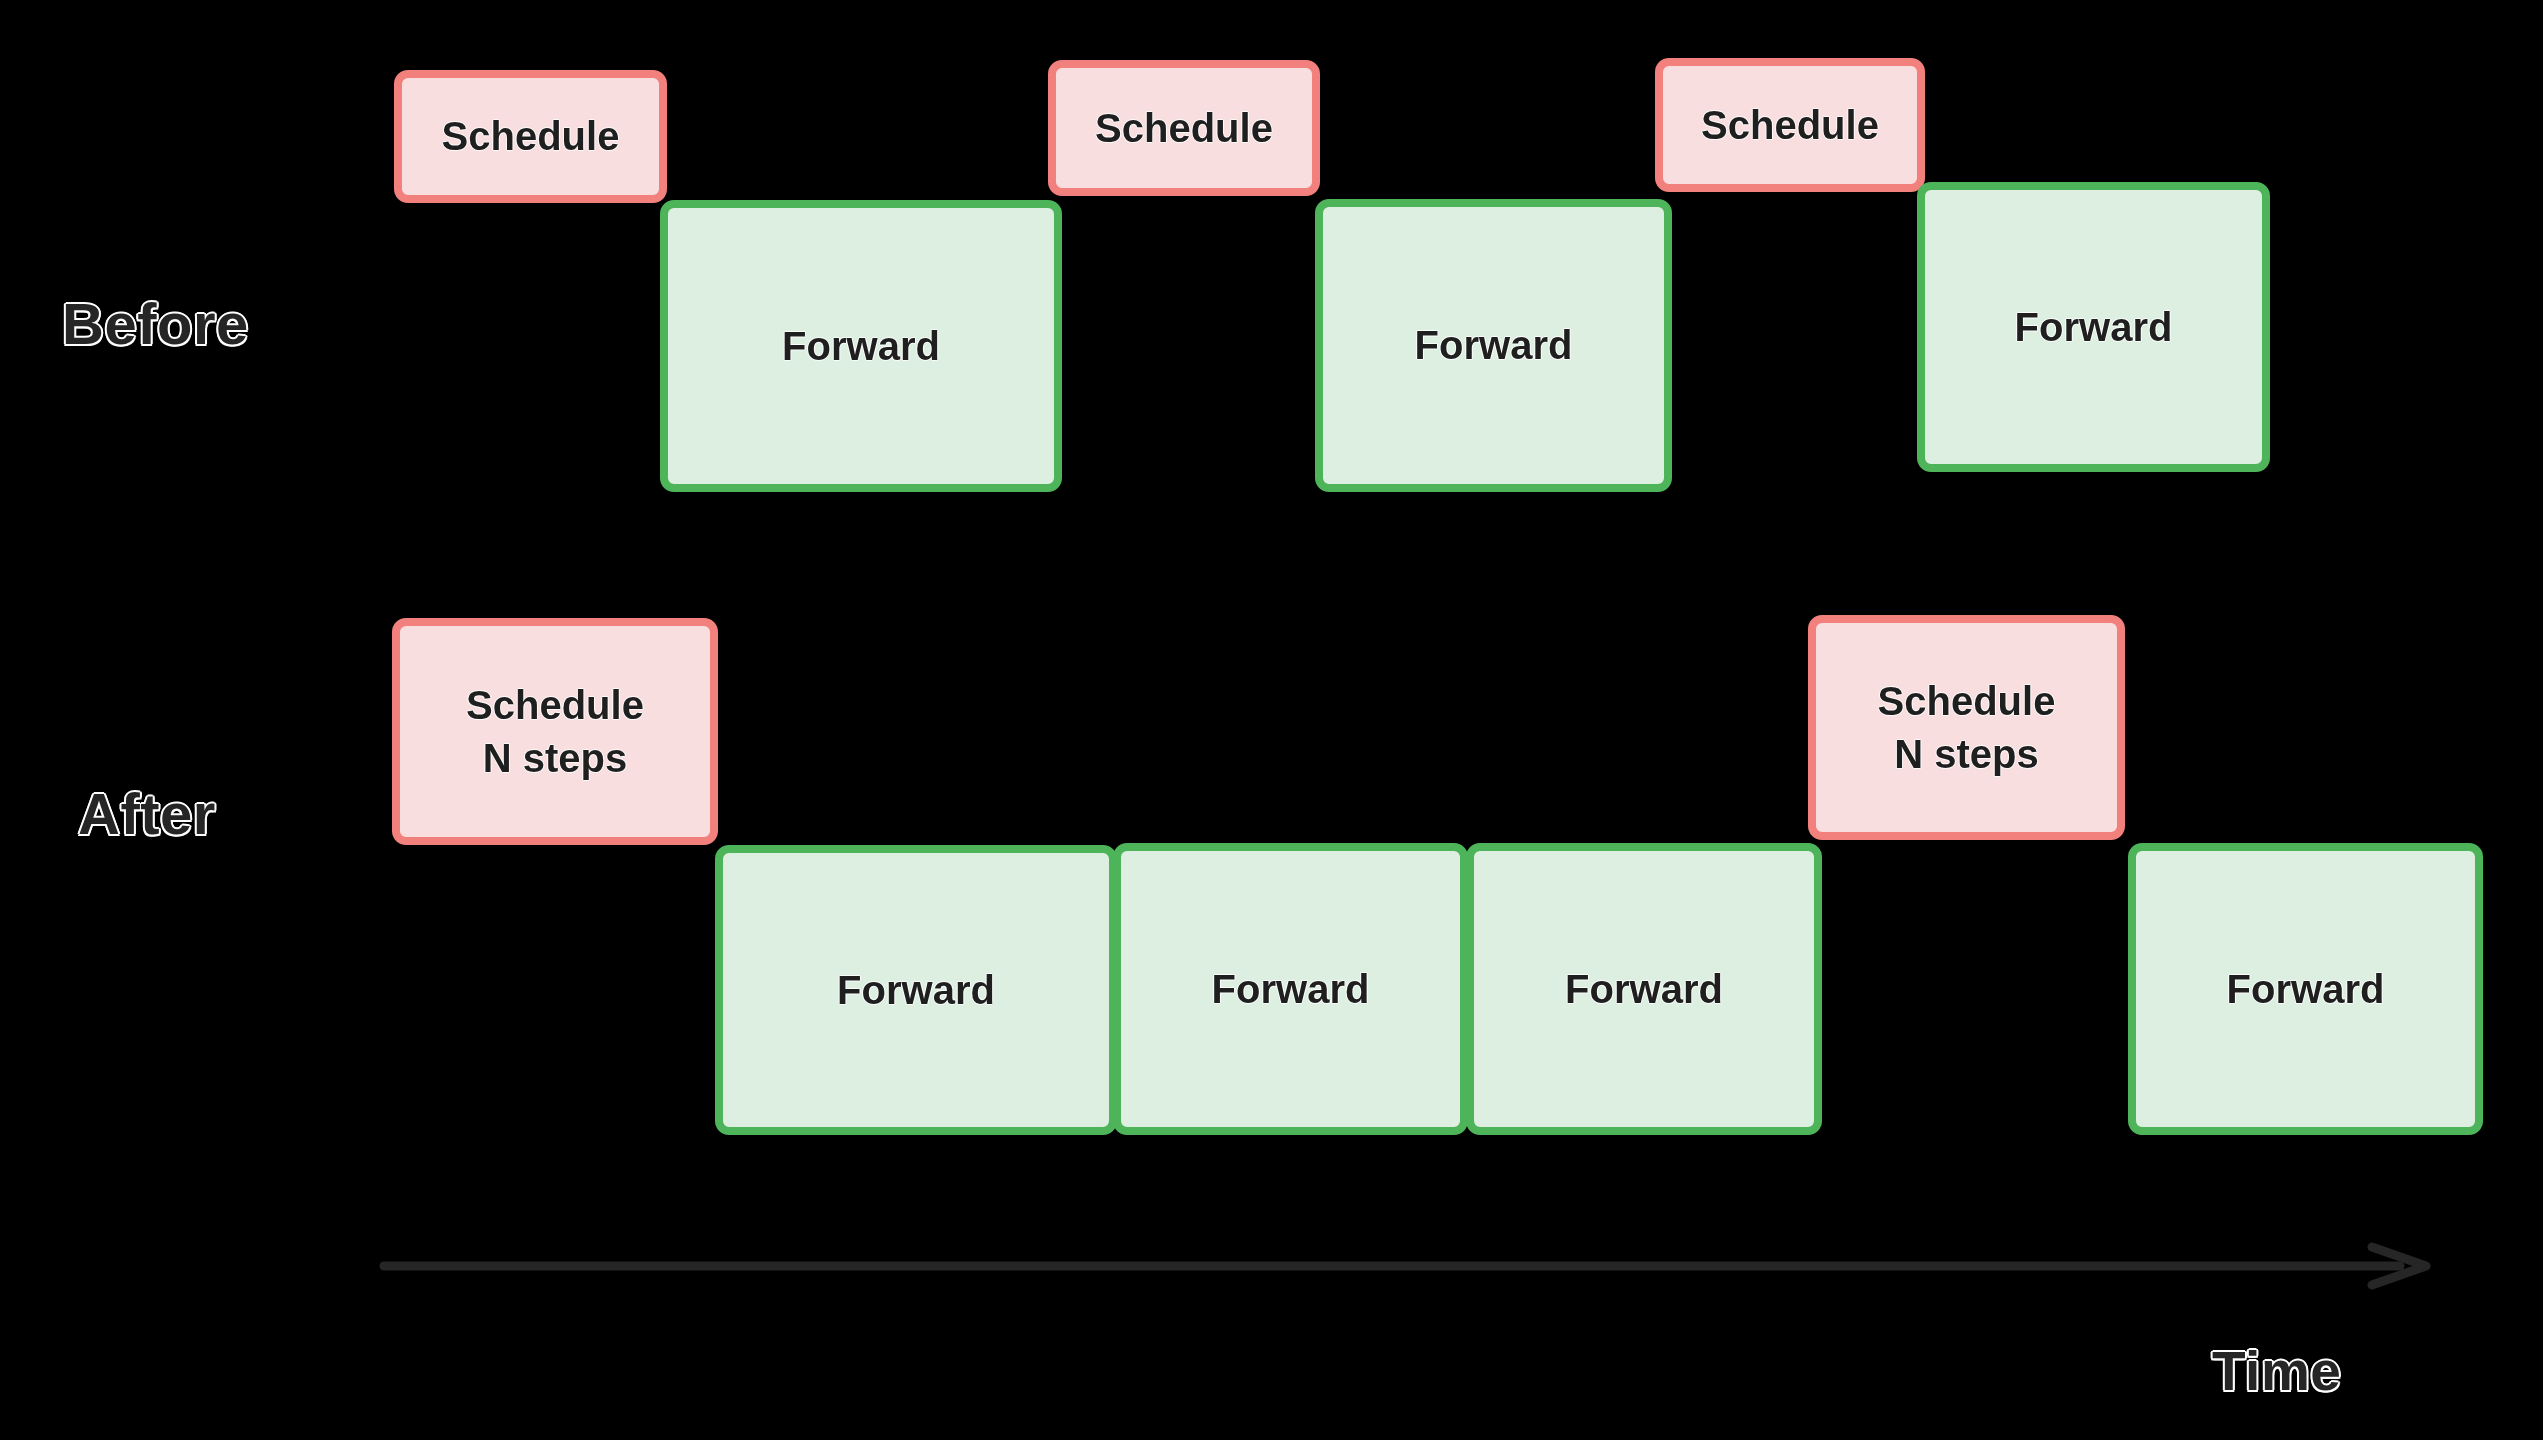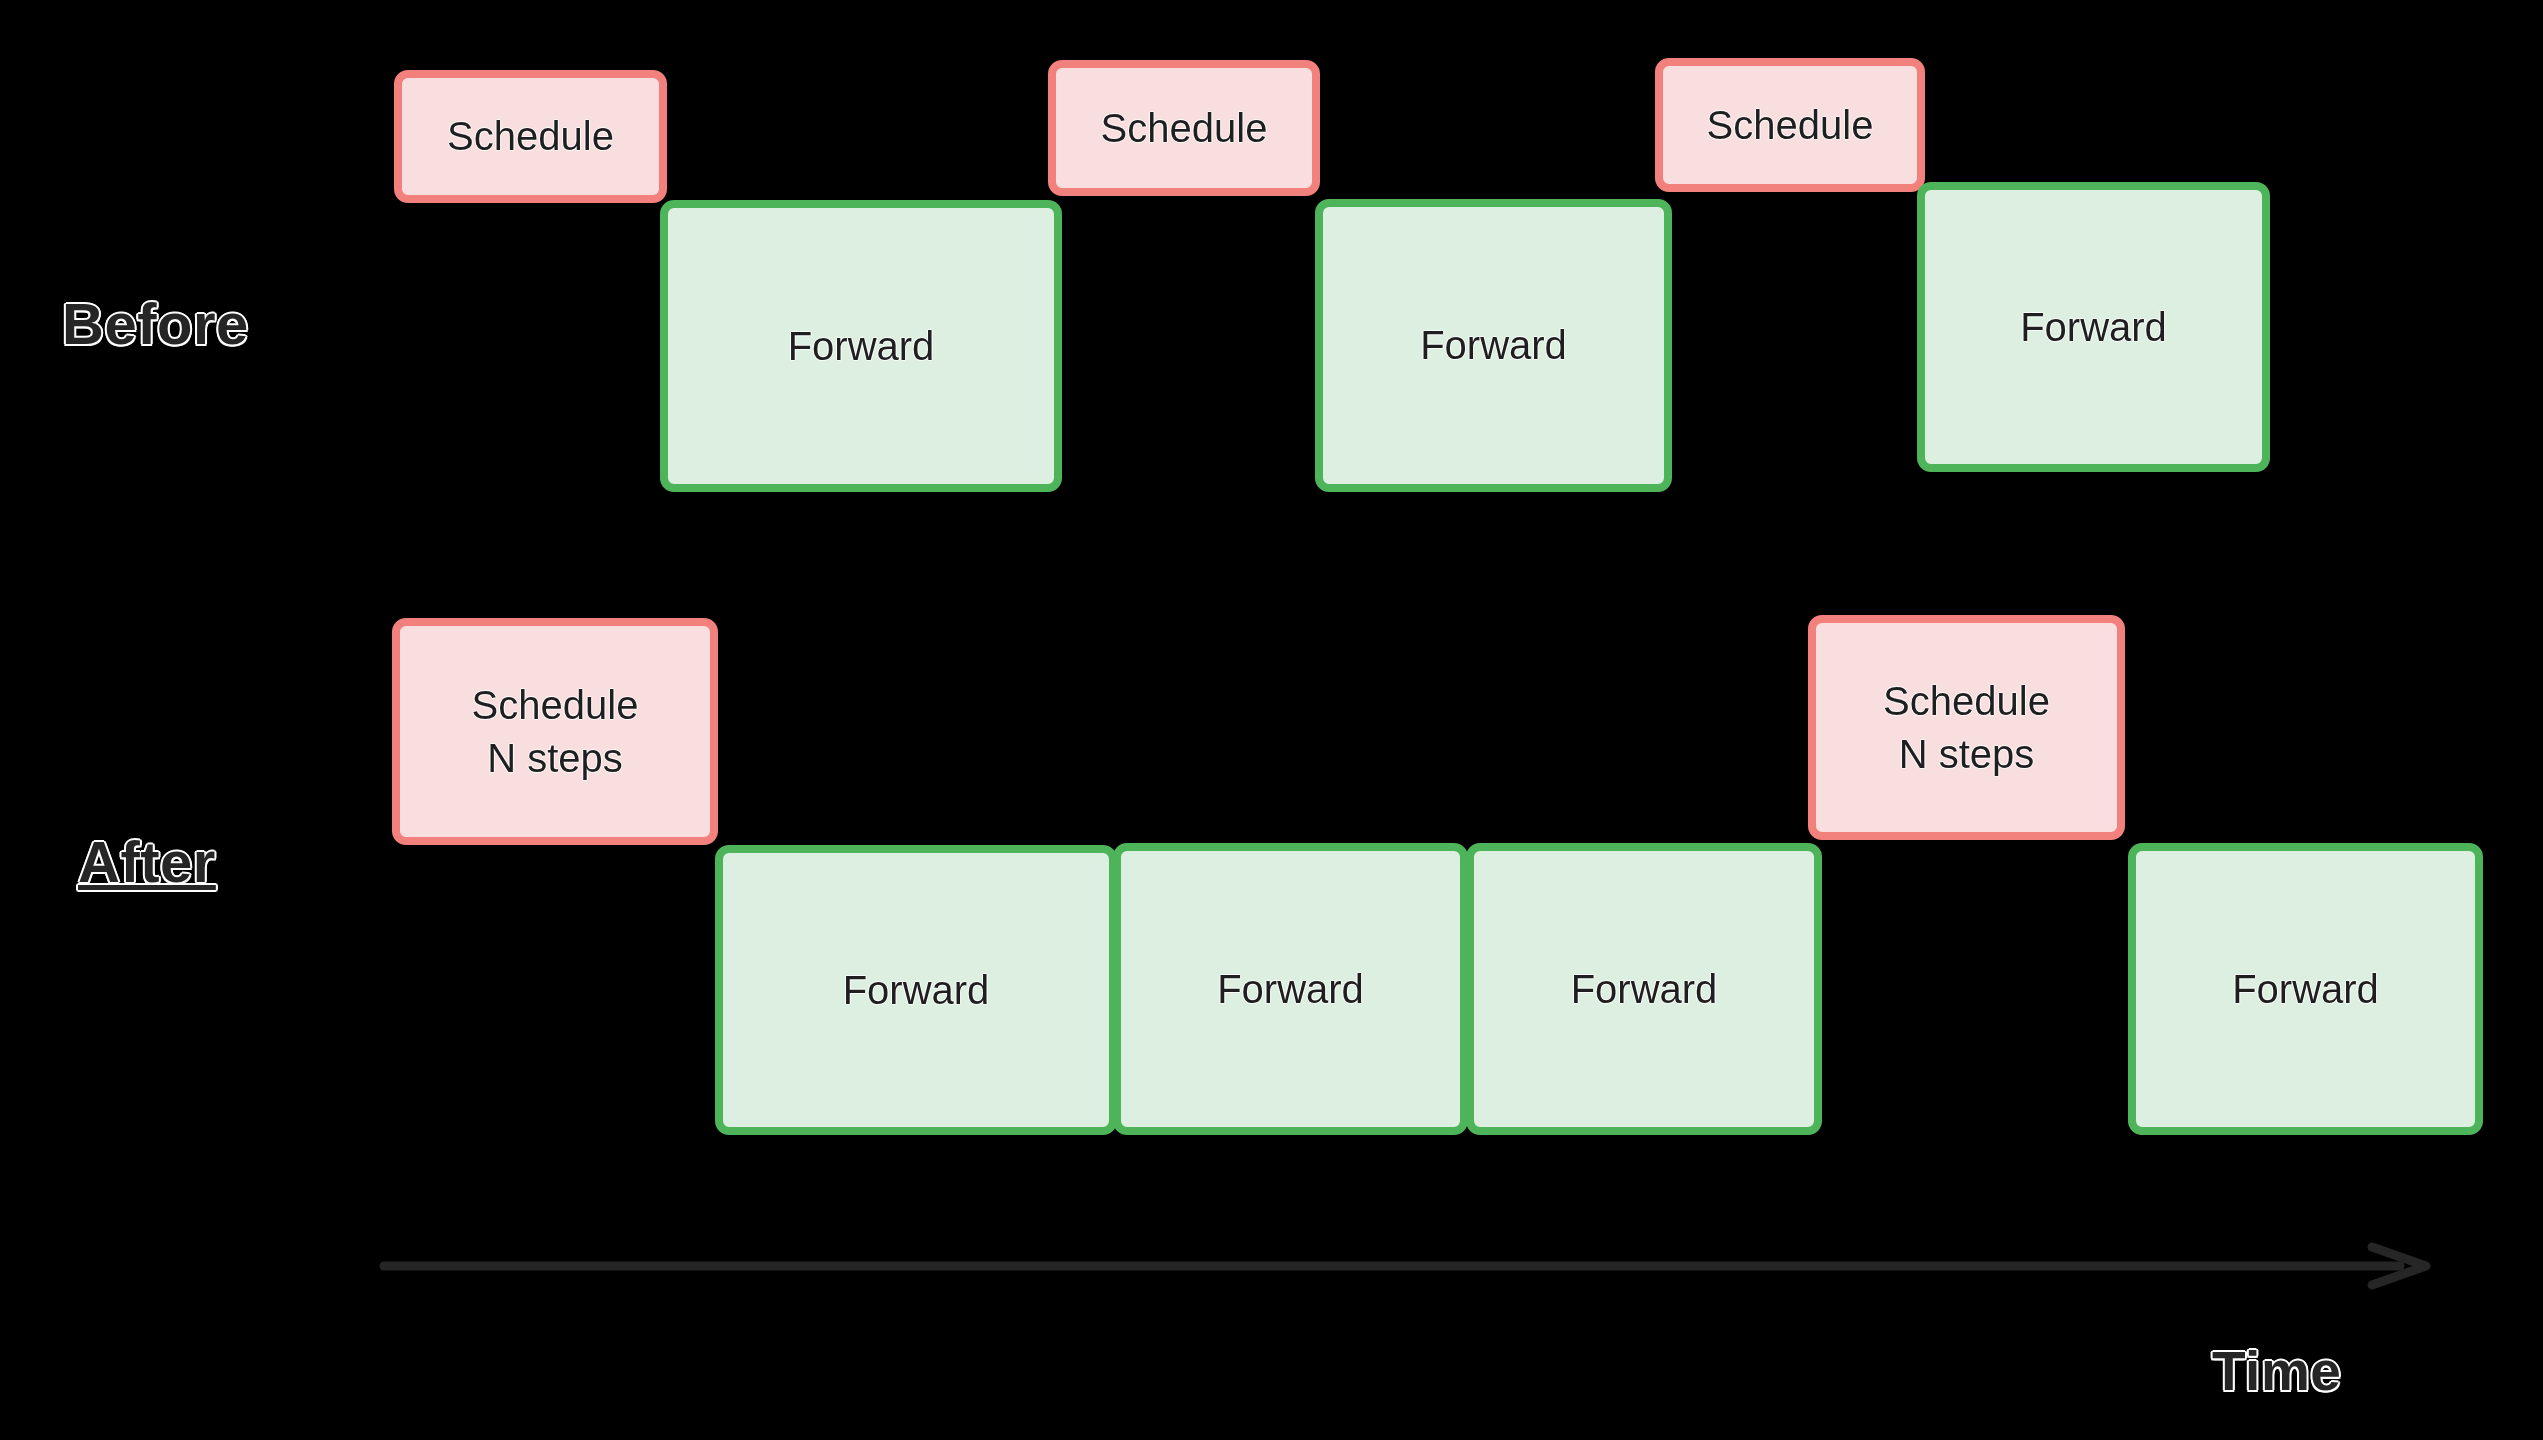--- a/index.html
+++ b/index.html
@@ -34,21 +34,21 @@
        0    2px 0 #ffffff,
        0   -2px 0 #ffffff,
        1.5px 1.5px 0 #ffffff,
       -1.5px 1.5px 0 #ffffff,
        1.5px -1.5px 0 #ffffff,
       -1.5px -1.5px 0 #ffffff;
     user-select: none;
     text-align: right;
   }
   #label-before { left: 62px; top: 290px; }
-  #label-after  { left: 78px; top: 828px; text-decoration: underline; }
+  #label-after  { left: 78px; top: 780px; }
 
   
   #time-label {
     position: absolute;
     left: 2212px;
     top: 1295px;
     font-size: 55px;
     font-weight: 700;
     color: #262626;
     letter-spacing: 0.5px;
@@ -72,21 +72,21 @@
     box-sizing: border-box;
     display: flex;
     align-items: center;
     justify-content: center;
     text-align: center;
     border-radius: 14px;
     user-select: none;
   }
   .box .box-text {
     font-size: 40px;
-    font-weight: 400;
+    font-weight: 700;
     line-height: 1.32;
     color: #1f1f1f;
     text-shadow:
        1px  0   0 rgba(255,255,255,0.85),
       -1px  0   0 rgba(255,255,255,0.85),
        0    1px 0 rgba(255,255,255,0.85),
        0   -1px 0 rgba(255,255,255,0.85);
     white-space: pre-line;
   }
 

